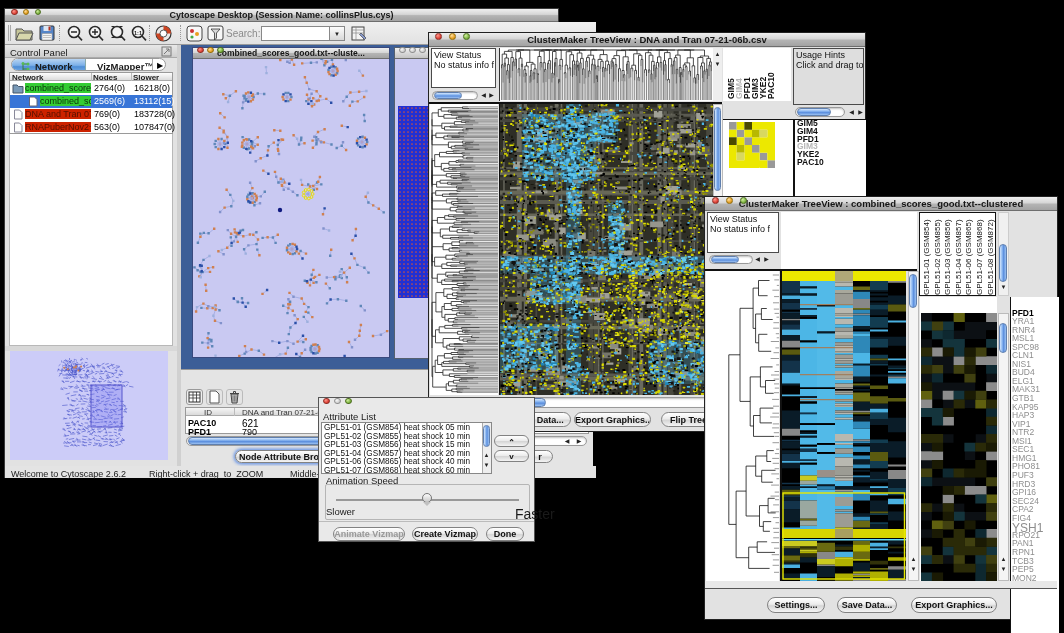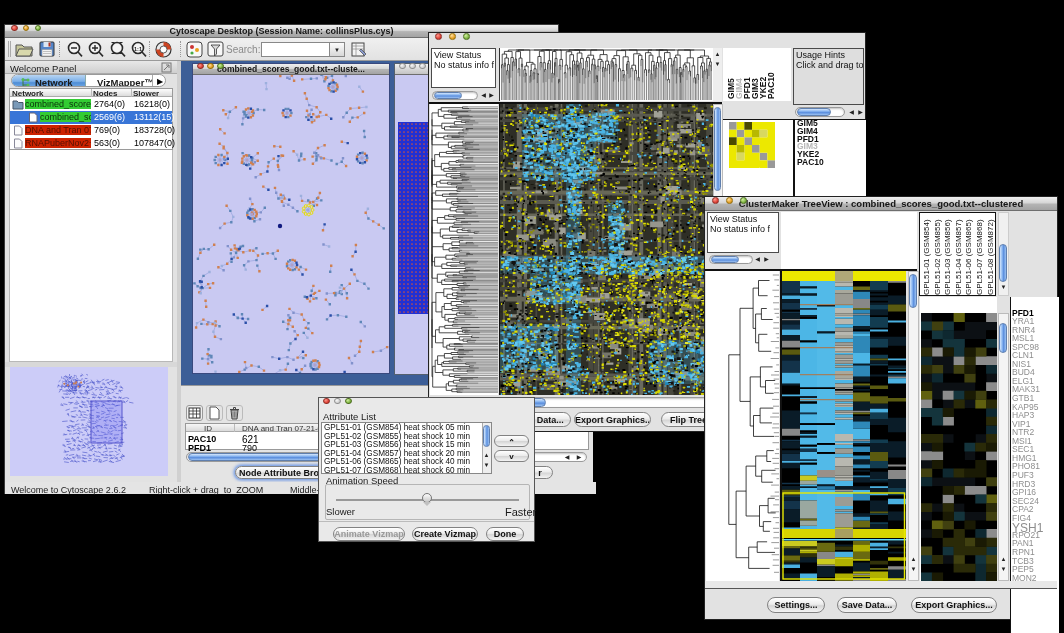--- a/index.html
+++ b/index.html
@@ -21,21 +21,21 @@
 .thumb-h{position:absolute;border-radius:6px;border:1px solid #5f7fae;
  background:linear-gradient(180deg,#d5e6fb 0%,#8fbaf2 35%,#5b8edd 60%,#9cc2f2 100%)}
 .thumb-v{position:absolute;border-radius:6px;border:1px solid #5f7fae;
  background:linear-gradient(90deg,#d5e6fb 0%,#8fbaf2 35%,#5b8edd 60%,#9cc2f2 100%)}
 .sarrow{position:absolute;color:#222;text-align:center;font-size:6px;line-height:8px}
 .box{position:absolute;background:#fff;border:1px solid #4a4a4a;overflow:hidden;white-space:nowrap}
 .gbox{position:absolute;background:#dedede;border:1px solid #4a4a4a;overflow:hidden;white-space:nowrap}
 .statustext{position:absolute;color:#1a1a1a;font-size:9px;white-space:nowrap}
 .icon{position:absolute}
 </style></head><body>
-<div class="abs" id="mainwin" style="left:4px;top:24px;width:555px;height:470px;background:#ffffff;
+<div class="abs" id="mainwin" style="left:4px;top:8px;width:555px;height:470px;background:#ffffff;
  border:1px solid #3a3a3a;border-radius:0">
  <div class="tbar" style="height:13px;font-size:9px;line-height:13px">Cytoscape Desktop (Session Name: collinsPlus.cys)</div>
  <span class="light lr" style="left:6px;top:3.2px"></span>
  <span class="light lo" style="left:17.5px;top:3.2px"></span>
  <span class="light lg" style="left:29.5px;top:3.2px"></span>
 
  <div class="abs" style="left:0;top:13px;width:591px;height:23px;background:linear-gradient(180deg,#f0f0f0,#e2e2e2);border-bottom:1px solid #9a9a9a">
   <div class="abs" style="left:3px;top:3px;width:1px;height:16px;background:#aaa"></div>
   <div class="abs" style="left:5px;top:3px;width:1px;height:16px;background:#aaa"></div>
 
@@ -94,21 +94,21 @@
   <div class="abs" style="left:324px;top:4px;width:16px;height:15px;background:linear-gradient(180deg,#fcfcfc,#d8d8d8);border:1px solid #888;font-size:6px;text-align:center;line-height:14px;color:#222">▼</div>
   <svg class="icon" style="left:346px;top:3px" width="18" height="17" viewBox="0 0 18 17">
     <rect x="1" y="2" width="12" height="13" fill="#f4f4f4" stroke="#444"></rect>
     <path d="M1 5h12M1 8h12M5 2v13" stroke="#888" stroke-width="0.7"></path>
     <path d="M10 8l5 5-1.5 1.5L8.5 9.5z" fill="#8899cc" stroke="#333" stroke-width="0.6"></path>
   </svg>
  </div>
 
  <div class="abs" style="left:0;top:36px;width:172px;height:421px;background:#e2e2e2">
    <div class="abs" style="left:0;top:0;width:172px;height:13px;background:linear-gradient(180deg,#e8e8e8,#cfcfcf);border-bottom:1px solid #aaa">
-     <span class="statustext" style="left:5px;top:1.5px;font-size:9.5px">Welcome Panel</span>
+     <span class="statustext" style="left:5px;top:1.5px;font-size:9.5px">Control Panel</span>
      <svg class="icon" style="left:156px;top:1px" width="11" height="11" viewBox="0 0 11 11">
       <rect x="1" y="1" width="9" height="9" fill="none" stroke="#777"></rect>
           <path d="M3 8L8 3M8 3h-3M8 3v3" stroke="#777" fill="none"></path>
      </svg>
    </div>
 
    <div class="abs" style="left:6px;top:13px;width:155px;height:13px;border:1px solid #9a9a9a;border-radius:7px;background:#fff;overflow:hidden">
      <div class="abs" style="left:0;top:0;width:74px;height:14px;background:linear-gradient(180deg,#b8d4f2,#7cb0e8 45%,#4f8ed6 55%,#7fb2e8);border-right:1px solid #8aa">
        <svg class="icon" style="left:8px;top:1.5px" width="11" height="11" viewBox="0 0 11 11">
         <path d="M3 2v7M3 3h4M3 8h4" stroke="#3a7a3a" fill="none"></path>
@@ -277,20 +277,21 @@
  </div>
 
  <div class="abs" style="left:0;top:457px;width:591px;height:12px;background:#e4e4e4">
    <span class="statustext" style="left:6px;top:3px">Welcome to Cytoscape 2.6.2</span>
    <span class="statustext" style="left:144px;top:3px">Right-click + drag&nbsp; to&nbsp; ZOOM</span>
    <span class="statustext" style="left:285px;top:3px">Middle-click + drag to PAN</span>
  </div>
 </div>
 
 <div class="abs" id="cm1" style="left:428px;top:32px;width:438px;height:400px;background:#e2e2e2;border:1px solid #222">
+ <div class="tbar" style="height:14px;font-size:9.5px;line-height:14px">ClusterMaker TreeView : DNA and Tran 07-21-06b.csv</div>
  <span class="light lr" style="left:6px;top:3.8px"></span>
  <span class="light lo" style="left:20px;top:3.8px"></span>
  <span class="light lg" style="left:34px;top:3.8px"></span>
 
  <div class="box" style="left:2px;top:15px;width:65px;height:40px;font-size:9px;color:#111;line-height:10px;padding:1px 2px">View Status<br>No status info f</div>
  <div class="track-h" style="left:3px;top:58px;width:46px;height:9px"></div>
  <div class="thumb-h" style="left:5px;top:59px;width:28px;height:7px"></div>
  <div class="abs sarrow" style="left:50px;top:58px;width:9px;height:9px;line-height:9px">◀</div>
  <div class="abs sarrow" style="left:58px;top:58px;width:9px;height:9px;line-height:9px">▶</div>
 
@@ -547,17 +548,17 @@
  <div class="abs sarrow" style="left:163px;top:53px;width:9px">▲</div>
  <div class="abs sarrow" style="left:163px;top:63px;width:9px">▼</div>
  <div class="abtn" style="left:175px;top:37px;width:35px;height:12px;font-size:8px;line-height:14px">⌃</div>
  <div class="abtn" style="left:175px;top:52px;width:35px;height:12px;font-size:8px;line-height:11px">v</div>
  <span class="statustext" style="left:7px;top:77px;font-size:9.5px">Animation Speed</span>
  <div class="abs" style="left:6px;top:86px;width:205px;height:36px;border:1px solid #b5b5b5;border-radius:2px"></div>
  <div class="abs" style="left:17px;top:101px;width:183px;height:2px;background:#999"></div>
  <div class="abs" style="left:103px;top:95px;width:10px;height:10px;border-radius:50% 50% 50% 50%;background:linear-gradient(180deg,#fcfcfc,#c8c8c8);border:1px solid #777"></div>
  <div class="abs" style="left:103.5px;top:104px;width:0;height:0;border-left:4.5px solid transparent;border-right:4.5px solid transparent;border-top:4px solid #c0c0c0"></div>
  <span class="statustext" style="left:7px;top:108px;font-size:9.5px">Slower</span>
- <span class="statustext" style="left:186px;top:108px;font-size:11px">Faster</span>
+ <span class="statustext" style="left:196px;top:108px;font-size:14px">Faster</span>
  <div class="abs" style="left:0;top:123px;width:215px;height:1px;background:#bbb"></div>
  <div class="abtn" style="left:14px;top:129px;width:72px;height:14px;font-size:9px;line-height:13px;color:#999">Animate Vizmap</div>
  <div class="abtn" style="left:93px;top:129px;width:66px;height:14px;font-size:9px;line-height:13px">Create Vizmap</div>
  <div class="abtn" style="left:167px;top:129px;width:38px;height:14px;font-size:9px;line-height:13px">Done</div>
 </div>
 </body></html>

